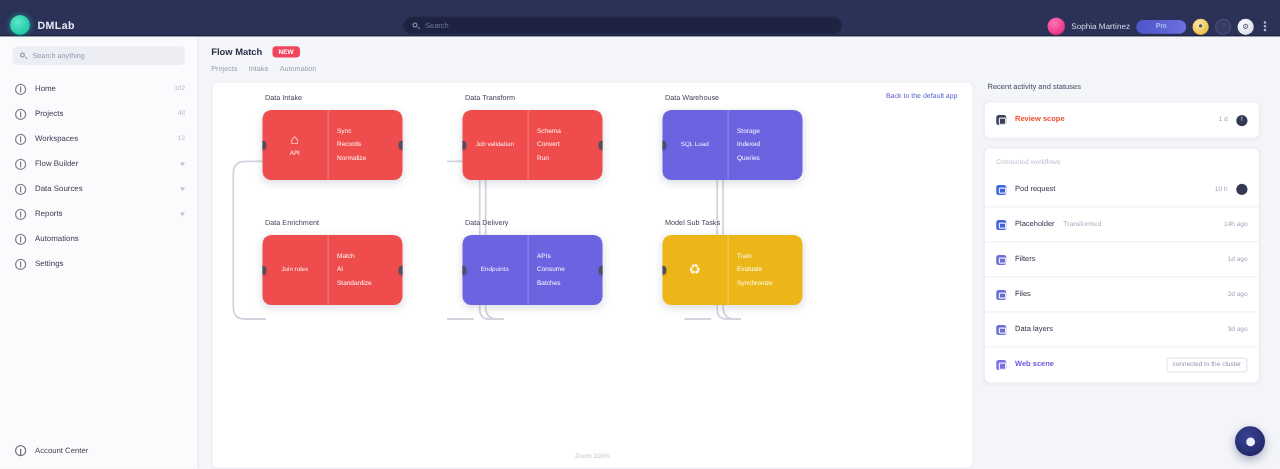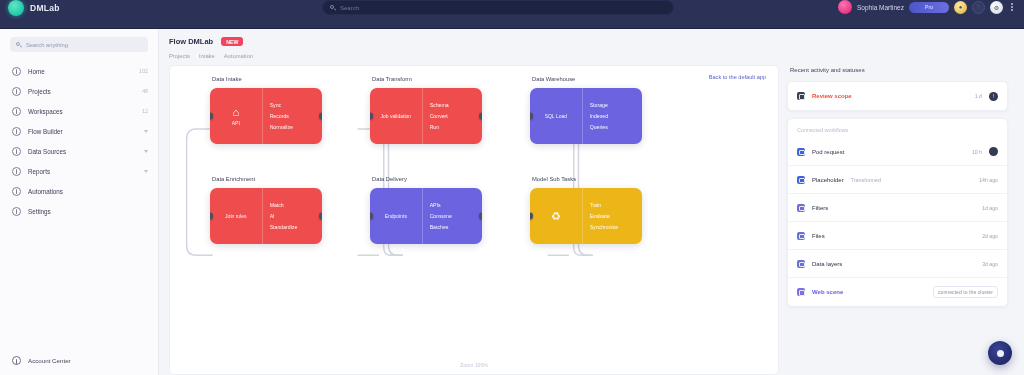--- a/index.html
+++ b/index.html
@@ -8,21 +8,21 @@
     font-family: "Liberation Sans", sans-serif;
     background: #f4f5f9;
     overflow: hidden;
   }
   .app { width: 1024px; height: 375px; position: relative; display: flex; flex-direction: column; }
 
   
   .topbar {
     height: 29px; flex: 0 0 29px;
     background: #2b3157;
-    display: flex; align-items: flex-start;
+    display: flex; align-items: flex-end;
     padding: 0 8px;
     position: relative;
     border-bottom: 1px solid #1e2340;
   }
   .brand { display: flex; align-items: center; gap: 6px; min-width: 150px; }
   .brand-logo {
     width: 16px; height: 16px; border-radius: 50%;
     background: radial-gradient(circle at 40% 35%, #5fe6c8, #1fc9a6 70%);
     box-shadow: 0 0 5px rgba(40,220,190,.55);
     flex: 0 0 16px;
@@ -333,21 +333,21 @@
       </div>
 
       <div class="side-footer">
         <span class="nav-ic"></span>
         <span class="side-footer-label">Account Center</span>
       </div>
     </div>
 
     <div class="main">
       <div class="main-head">
-        <div class="main-title">Flow DMLab</div>
+        <div class="main-title">Flow Match</div>
         <div class="title-badge">NEW</div>
       </div>
 
       <div class="breadcrumb">
         <span class="crumb">Projects</span>
         <span class="crumb">Intake</span>
         <span class="crumb">Automation</span>
       </div>
 
       <div class="canvas-wrap">

